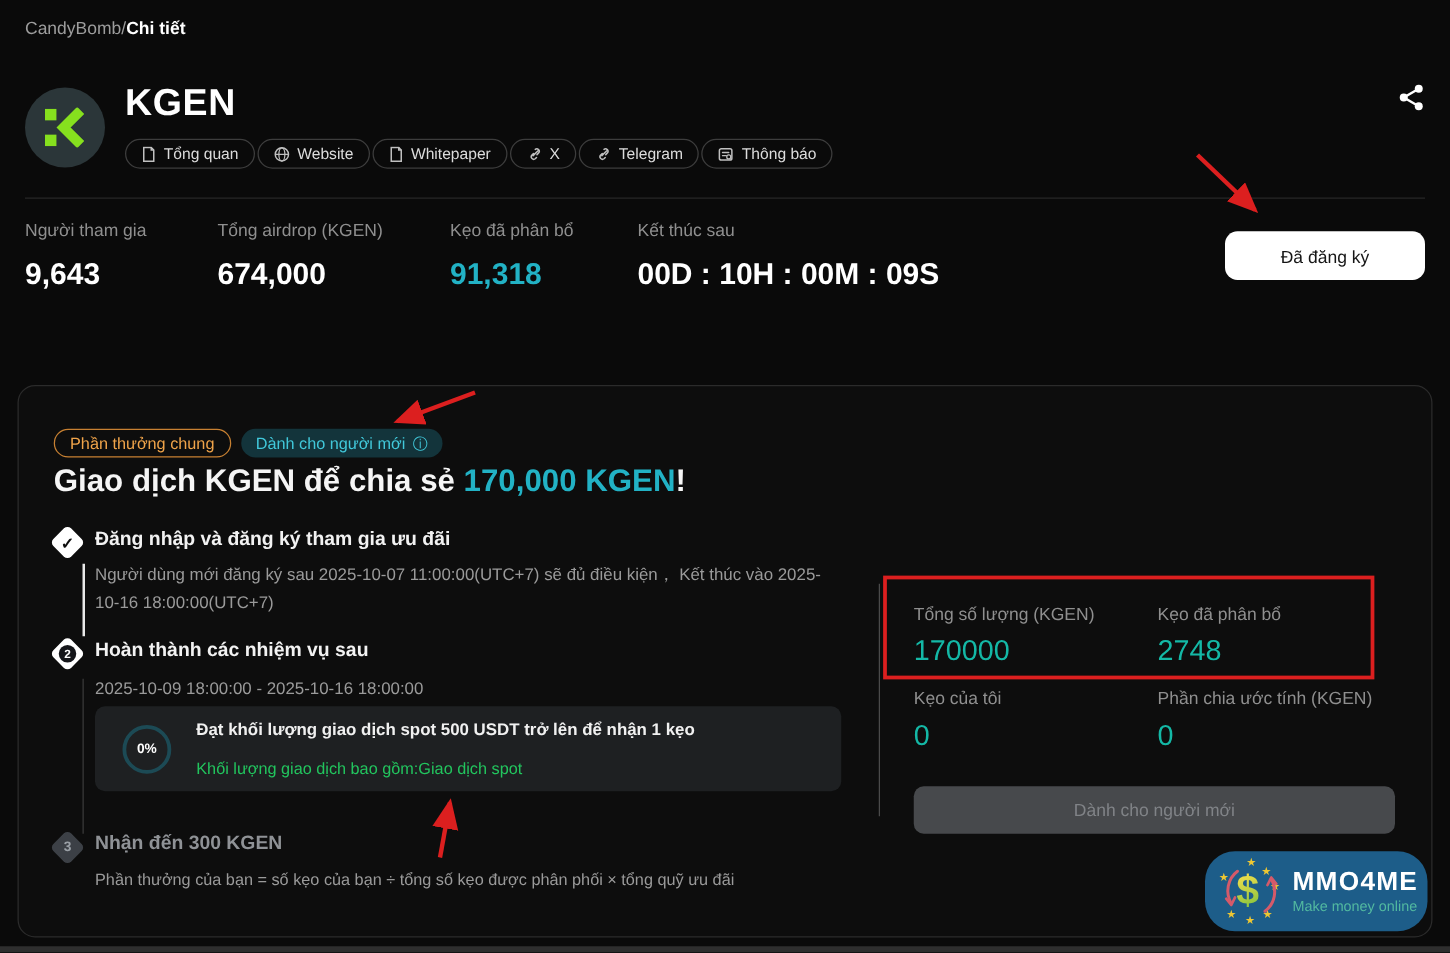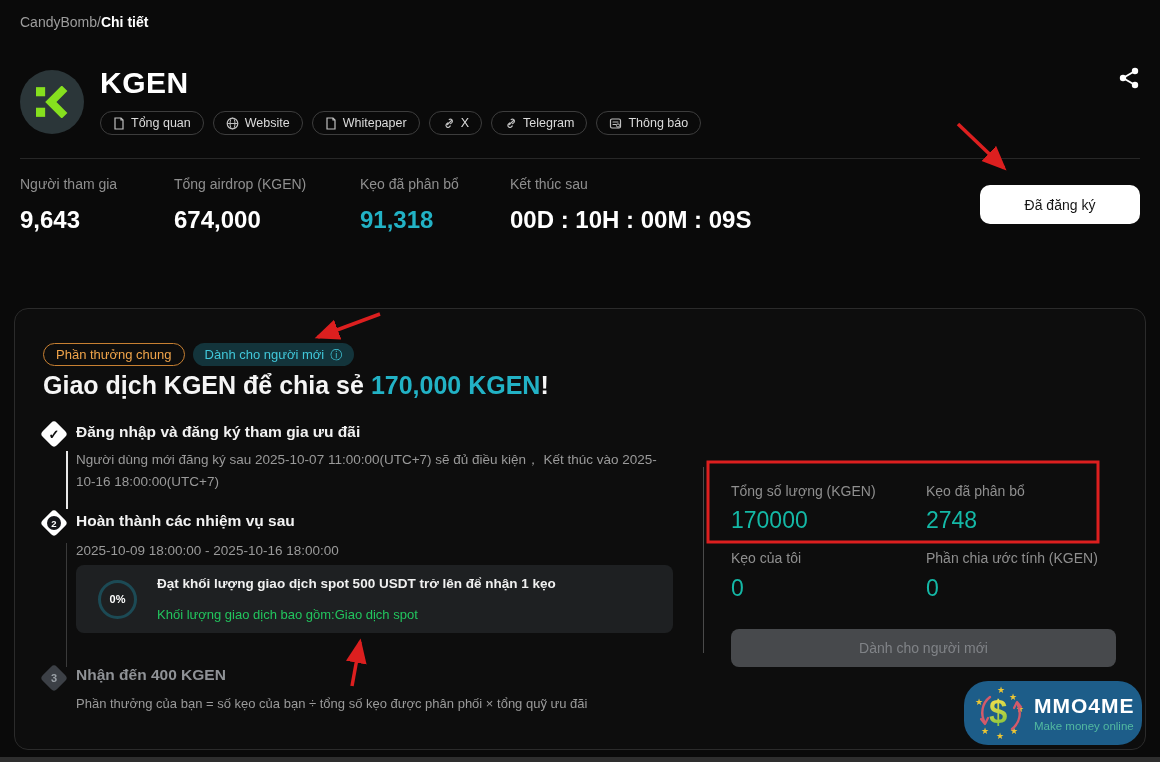--- a/index.html
+++ b/index.html
@@ -11,21 +11,21 @@
   .abs { position:absolute; }
 
   
   .breadcrumb { left:20px; top:14px; font-size:14px; color:#9d9d9d; display:flex; align-items:center; }
   .breadcrumb .current { color:#ffffff; font-weight:700; }
 
   
   .logo-circle { left:20px; top:70px; width:64px; height:64px; border-radius:50%;
     background:#2b3639; display:flex; align-items:center; justify-content:center; }
   .token-title { left:100px; top:66px; font-size:30px; font-weight:700; color:#ffffff; letter-spacing:.5px; }
-  .links-row { left:100px; top:111px; display:flex; gap:9px; }
+  .links-row { left:100px; top:111px; display:flex; gap:2px; }
   .link-pill { display:flex; align-items:center; gap:6px; border:1px solid #3d3d3d; border-radius:14px;
     padding:4px 12px; font-size:12.5px; color:#dcdcdc; background:transparent; cursor:pointer; white-space:nowrap; }
   .link-pill svg { display:block; }
 
   .share-btn { left:1117px; top:66px; width:24px; height:24px; cursor:pointer; }
 
   .divider { left:20px; top:158px; width:1120px; height:1px; background:#272727; }
 
   
   .stat { top:176px; }
@@ -221,21 +221,21 @@
     <div class="ring">0%</div>
     <div class="task-text">
       <div class="t1">Đạt khối lượng giao dịch spot 500 USDT trở lên để nhận 1 kẹo</div>
       <div class="t2">Khối lượng giao dịch bao gồm:Giao dịch spot</div>
     </div>
   </div>
 
   <div class="abs diamond d-gray" style="left:29px; top:359px;">
     <span>3</span>
   </div>
-  <div class="abs step-title dim" style="left:61px; top:357px;">Nhận đến 400 KGEN</div>
+  <div class="abs step-title dim" style="left:61px; top:357px;">Nhận đến 300 KGEN</div>
   <div class="abs step-desc" style="left:61px; top:385px; width:620px; font-size:13px;">Phần thưởng của bạn = số kẹo của bạn ÷ tổng số kẹo được phân phối × tổng quỹ ưu đãi</div>
 
   <div class="abs v-divider"></div>
 
   <div class="abs sum-lbl" style="left:716px; top:174px;">Tổng số lượng (KGEN)</div>
   <div class="abs sum-val" style="left:716px; top:198px;">170000</div>
   <div class="abs sum-lbl" style="left:911px; top:174px;">Kẹo đã phân bổ</div>
   <div class="abs sum-val" style="left:911px; top:198px;">2748</div>
 
   <div class="abs sum-lbl" style="left:716px; top:241px;">Kẹo của tôi</div>

